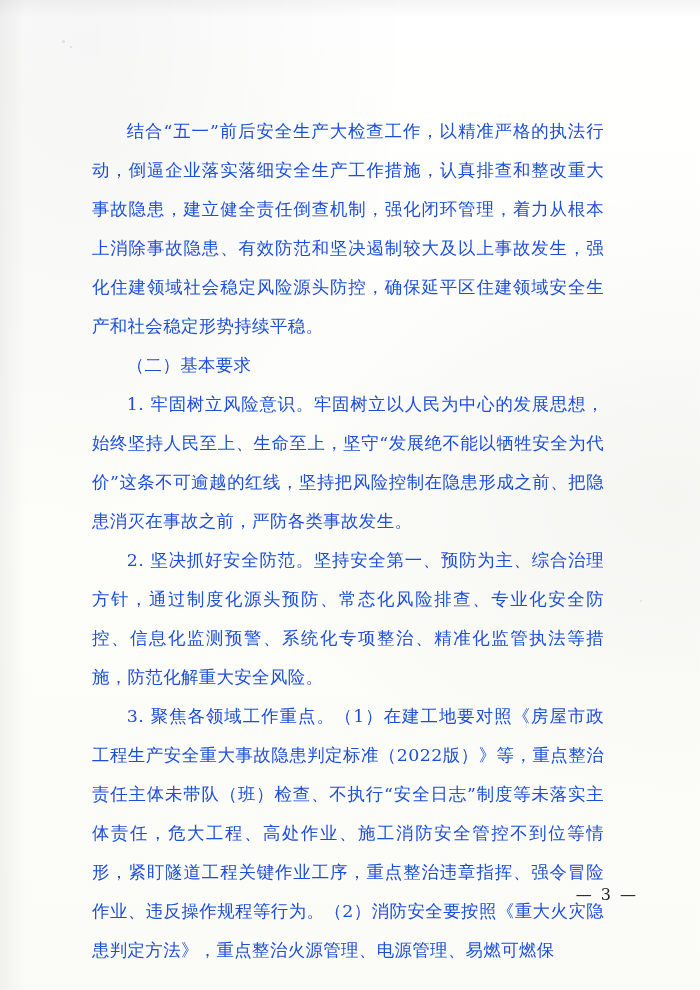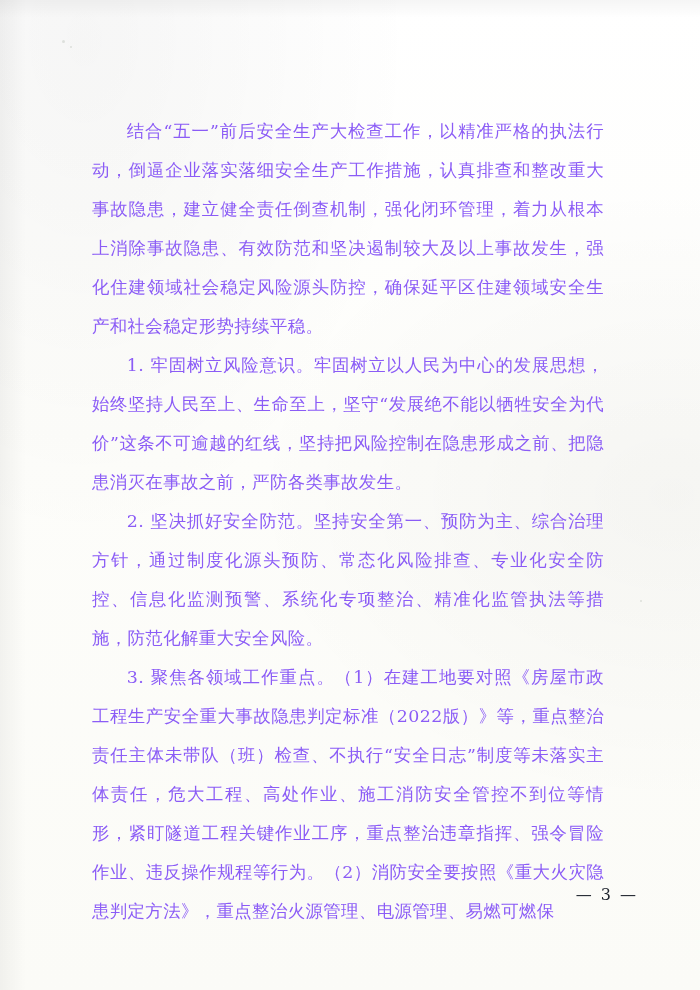--- a/index.html
+++ b/index.html
@@ -40,21 +40,21 @@
   .content {
     position: absolute;
     left: 92px;
     top: 112px;
     width: 512px;
   }
   p.para {
     margin: 0 0 0 0;
     font-size: 17.4px;
     line-height: 39px;
-    color: #8b5cf6;
+    color: #1d4ed8;
     letter-spacing: 0.4px;
     text-align: justify;
     text-justify: inter-ideograph;
     font-family: "DejaVu Serif", "Liberation Serif", serif;
     font-weight: 500;
   }
   p.indent2 {
     text-indent: 2em;
   }
   .heading {
@@ -90,19 +90,20 @@
   <div class="paper-tint"></div>
   <div class="edge-shade-left"></div>
   <div class="edge-shade-top"></div>
 
   <div class="speck" style="left:62px;top:40px;width:3px;height:3px;"></div>
   <div class="speck" style="left:70px;top:46px;width:2px;height:2px;"></div>
   <div class="speck" style="left:640px;top:600px;width:2px;height:2px;"></div>
 
   <div class="content">
     <p class="para indent2">结合“五一”前后安全生产大检查工作，以精准严格的执法行动，倒逼企业落实落细安全生产工作措施，认真排查和整改重大事故隐患，建立健全责任倒查机制，强化闭环管理，着力从根本上消除事故隐患、有效防范和坚决遏制较大及以上事故发生，强化住建领域社会稳定风险源头防控，确保延平区住建领域安全生产和社会稳定形势持续平稳。</p>
+    <p class="para heading">（二）基本要求</p>
     <p class="para indent2">1. 牢固树立风险意识。牢固树立以人民为中心的发展思想，始终坚持人民至上、生命至上，坚守“发展绝不能以牺牲安全为代价”这条不可逾越的红线，坚持把风险控制在隐患形成之前、把隐患消灭在事故之前，严防各类事故发生。</p>
     <p class="para indent2">2. 坚决抓好安全防范。坚持安全第一、预防为主、综合治理方针，通过制度化源头预防、常态化风险排查、专业化安全防控、信息化监测预警、系统化专项整治、精准化监管执法等措施，防范化解重大安全风险。</p>
     <p class="para indent2">3. 聚焦各领域工作重点。（1）在建工地要对照《房屋市政工程生产安全重大事故隐患判定标准（2022版）》等，重点整治责任主体未带队（班）检查、不执行“安全日志”制度等未落实主体责任，危大工程、高处作业、施工消防安全管控不到位等情形，紧盯隧道工程关键作业工序，重点整治违章指挥、强令冒险作业、违反操作规程等行为。（2）消防安全要按照《重大火灾隐患判定方法》，重点整治火源管理、电源管理、易燃可燃保</p>
   </div>
 
   <div class="page-number">— 3 —</div>
 </div>
 
 </body></html>

